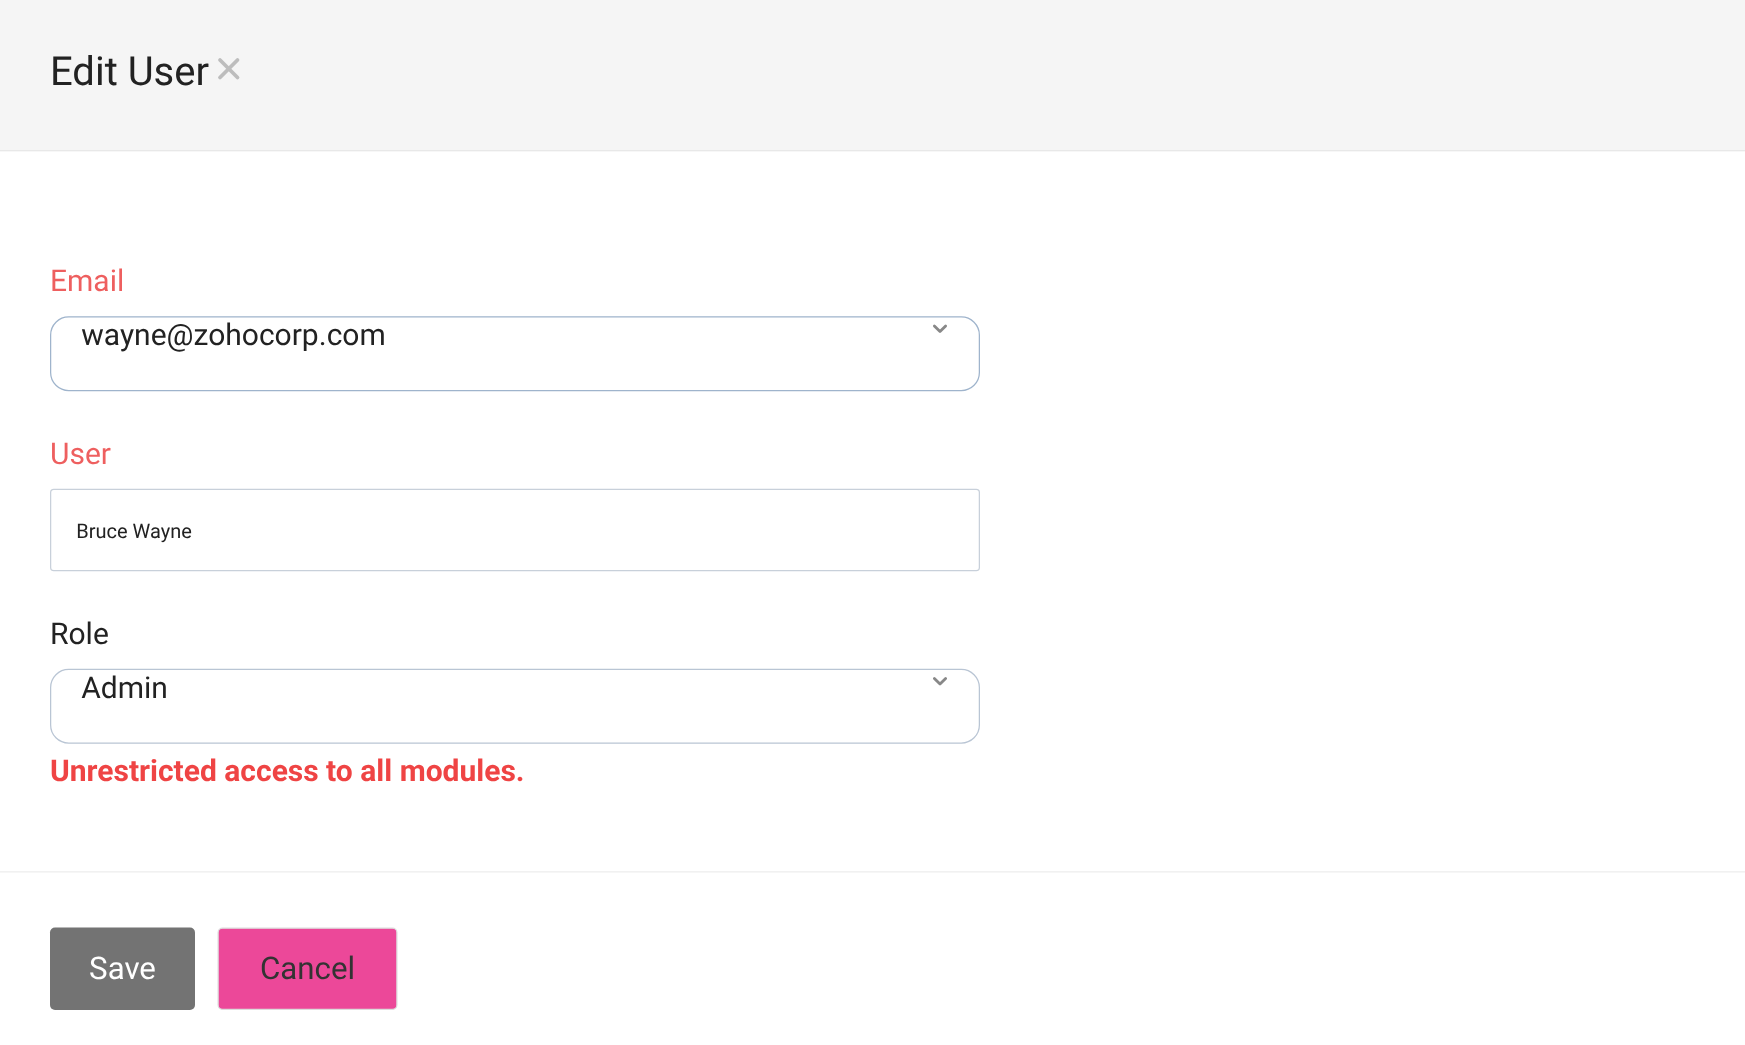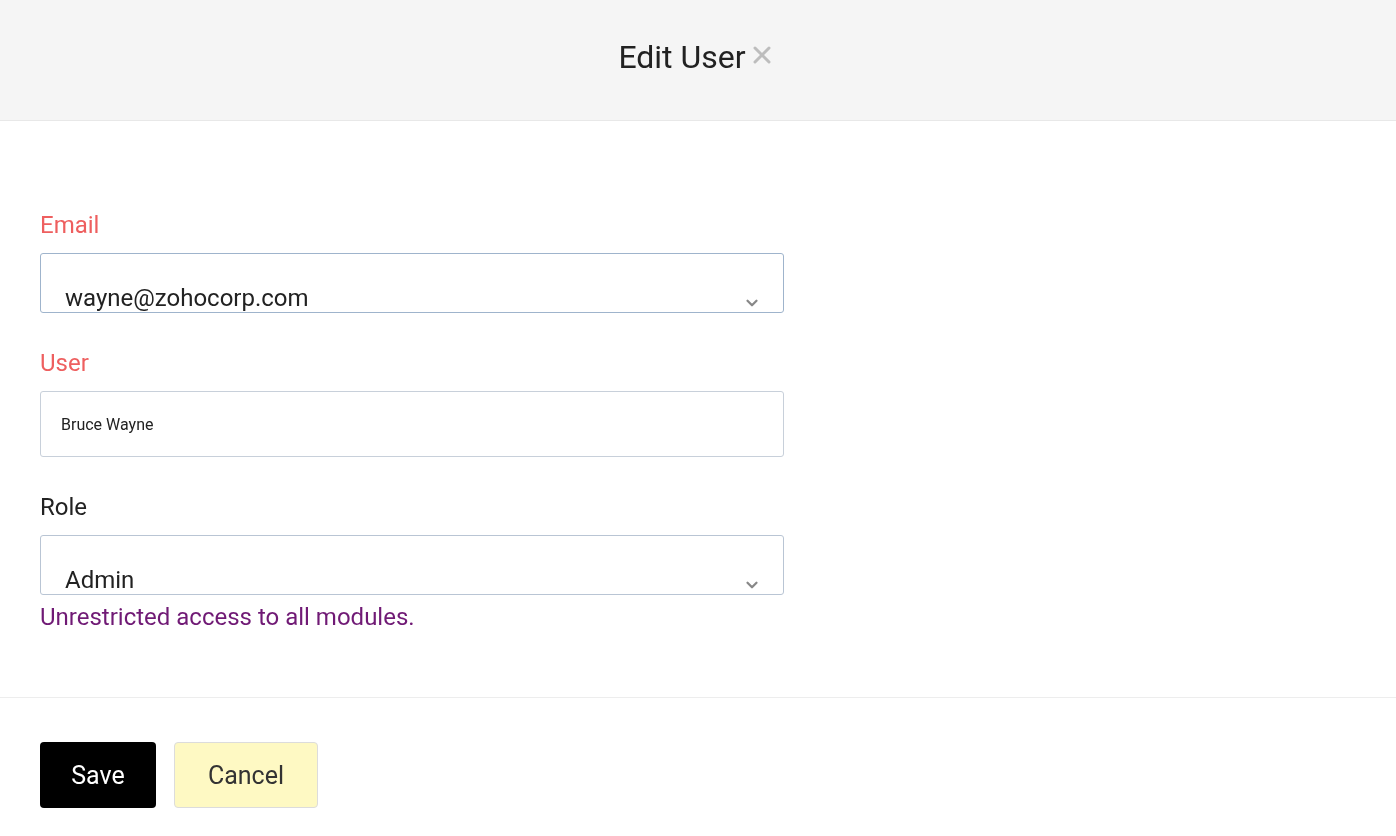--- a/index.html
+++ b/index.html
@@ -11,21 +11,21 @@
       font-family: -apple-system, BlinkMacSystemFont, "Segoe UI", Roboto, "Helvetica Neue", Arial, sans-serif;
       background: #ffffff;
       width: 1396px;
       color: #222;
     }
     .header {
       background: #f5f5f5;
       border-bottom: 1px solid #e8e8e8;
       padding: 38px 40px 44px 40px;
       display: flex;
-      justify-content: center;
+      justify-content: flex-start;
       align-items: center;
     }
     .header-title {
       font-size: 32px;
       font-weight: 400;
       color: #222;
     }
     .close-btn {
       cursor: pointer;
       color: #bdbdbd;
@@ -57,24 +57,24 @@
       color: #ee5f5f;
       margin-top: 36px;
     }
     .label-normal {
       color: #222;
     }
     .select-control {
       width: 744px;
       height: 60px;
       border: 1px solid #b9c5d4;
-      border-radius: 3px;
+      border-radius: 15px;
       background: #ffffff;
       display: flex;
-      align-items: flex-end;
+      align-items: flex-start;
       justify-content: space-between;
       padding: 0 22px 0 24px;
       cursor: pointer;
     }
     .select-control.focused {
       border-color: #9fb4cc;
     }
     .select-value {
       font-size: 24px;
       color: #222;
@@ -95,48 +95,49 @@
       border-radius: 3px;
       background: #ffffff;
       font-size: 16px;
       color: #222;
       padding: 0 20px;
       outline: none;
       font-family: inherit;
     }
     .help-text {
       font-size: 24px;
-      color: #701a75;
+      color: #ef4444;
       margin-top: 8px;
+      font-weight: bold;
     }
     .footer {
       border-top: 1px solid #ededed;
       padding: 44px 40px;
       display: flex;
       gap: 18px;
     }
     .btn {
       height: 66px;
       padding: 0 28px;
       font-size: 25px;
       border-radius: 4px;
       cursor: pointer;
       display: flex;
       align-items: center;
       justify-content: center;
       font-family: inherit;
     }
     .btn-primary {
-      background: #000000;
+      background: #737373;
       color: #ffffff;
       border: none;
       min-width: 116px;
     }
     .btn-secondary {
-      background: #fef9c3;
+      background: #ec4899;
       color: #333;
       border: 1px solid #dcdcdc;
       min-width: 144px;
     }
   </style>
 </head>
 <body>
 
 <div class="header">
   <h1 class="header-title">Edit User</h1>

